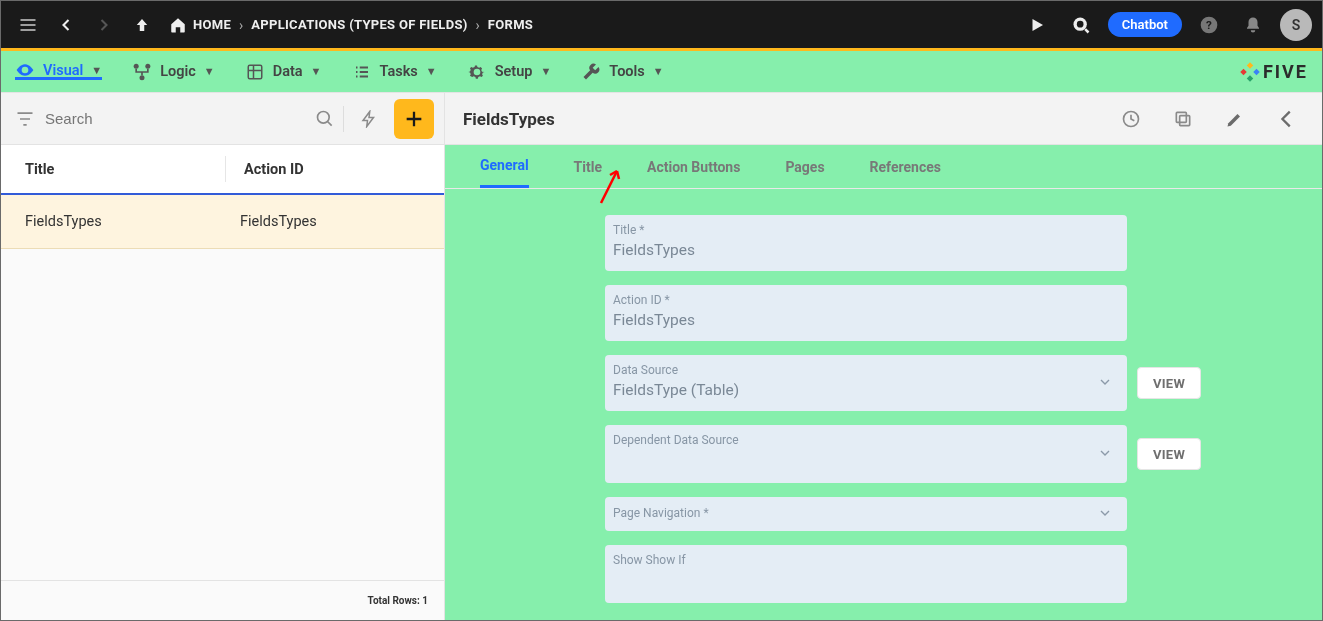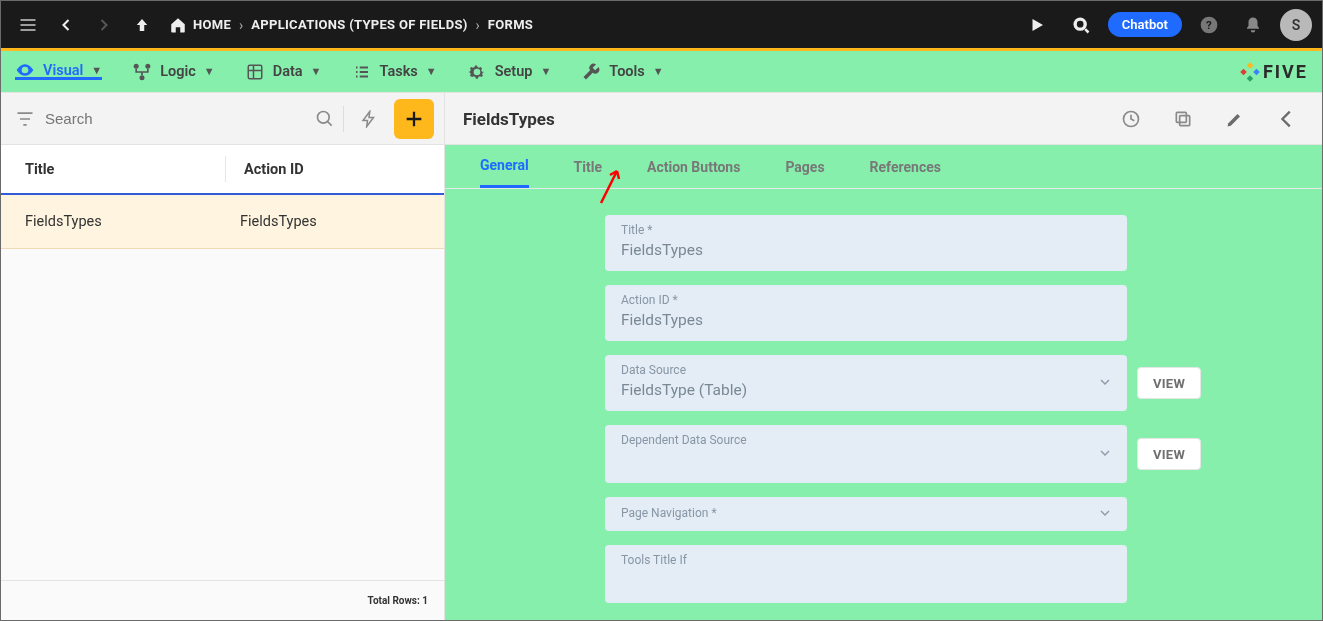--- a/index.html
+++ b/index.html
@@ -56,21 +56,21 @@
 
   
   .tabs { display: flex; gap: 28px; padding: 0 18px; height: 44px; align-items: center; border-bottom: 1px solid #e9e9e9; }
   .tab { font-weight: 700; font-size: 14px; color: #787878; cursor: pointer; height: 100%; display: flex; align-items: center; margin-left: 17px; }
   .tab.active { color: #1f6bff; border-bottom: 3px solid #1f6bff; }
 
   
   .form-scroll { flex: 1; overflow-y: auto; padding: 26px 0 10px 0; position: relative; }
   .form-inner { width: 100%; display: flex; flex-direction: column; gap: 14px; align-items: flex-start; padding-left: 160px; }
   .field-row { display: flex; align-items: center; gap: 10px; }
-  .field { width: 522px; background: #e4edf5; border-radius: 4px; padding: 8px 14px 10px 16px; position: relative; }
+  .field { width: 522px; background: #e4edf5; border-radius: 4px; padding: 8px 14px 10px 8px; position: relative; }
   .field.select { display: flex; align-items: center; }
   .field-label { font-size: 12px; color: #8796a5; }
   .field-value { font-size: 15.5px; color: #7a8896; margin-top: 4px; min-height: 20px; }
   .field .chev { margin-left: auto; color: #8b9aa9; }
   .view-btn { width: 64px; height: 32px; border: 1px solid #e5e5e5; border-radius: 4px; background: #fff; color: #6f6f6f; font-weight: 700; font-size: 13px; cursor: pointer; display: flex; align-items: center; justify-content: center; letter-spacing: .3px; }
   .field-tall .field-value { min-height: 22px; }
 
   
   .red-arrow { position: absolute; left: 154px; top: -6px; pointer-events: none; }
 
@@ -368,21 +368,21 @@
             <span class="chev">
                   <svg width="16" height="16" viewBox="0 0 24 24">
                     <path d="M6 9l6 6 6-6" stroke="#8b9aa9" stroke-width="2" fill="none"></path>
                   </svg>
                 </span>
           </div>
         </div>
 
         <div class="field-row">
           <div class="field field-tall">
-            <div class="field-label">Tools Title If</div>
+            <div class="field-label">Show Show If</div>
             <div class="field-value"></div>
           </div>
         </div>
 
         <div style="height:200px"></div>
       </div>
     </div>
   </div>
 </div>
 

